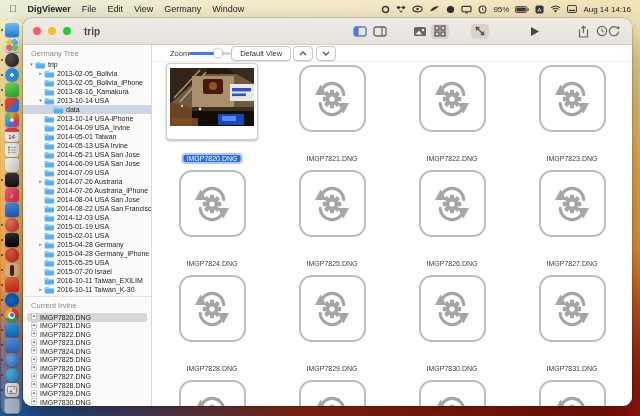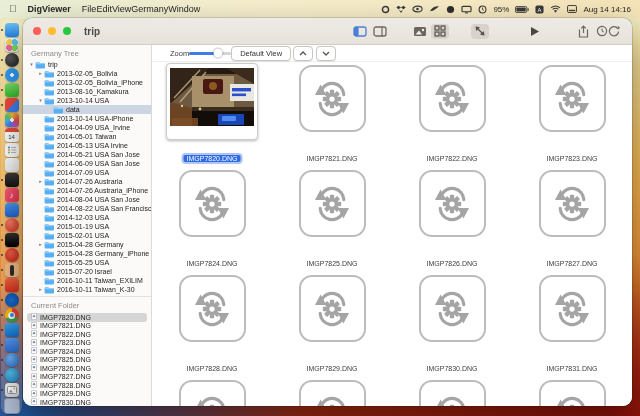--- a/index.html
+++ b/index.html
@@ -10,21 +10,21 @@
       radial-gradient(130% 95% at 4% 100%, #1d59a6 0%, rgba(29,89,166,0) 34%),
       radial-gradient(120% 90% at 100% 104%, #8f1009 0%, rgba(143,16,9,0) 48%),
       linear-gradient(180deg,#eef0d4 0%,#f6e3a2 12%,#f6bb55 40%,#ee8c33 68%,#d2491c 88%,#a82c12 100%);
   }
   
   #menubar{position:absolute;top:0;left:0;right:0;height:18px;display:flex;align-items:center;
     padding:0 9px;box-sizing:border-box;font-size:9px;color:#262626;
     background:linear-gradient(90deg,rgba(233,240,216,.92),rgba(248,240,207,.92) 35%,rgba(249,236,198,.92) 70%,rgba(247,228,183,.92));}
   #menubar .apple{font-size:10px;margin-right:11px;line-height:1;}
   .menu-app{font-weight:bold;margin-right:11px;}
-  .menu-item{}
+  .menu-item{margin-right:11px;}
   #status{margin-left:auto;display:flex;align-items:center;gap:6px;}
   #status .sicon{display:flex;align-items:center;}
   #status .stext{font-size:8px;color:#262626;white-space:nowrap;}
   
   #dock{position:absolute;left:1px;top:20px;bottom:3px;width:21px;border-radius:6px;
     background:rgba(255,255,255,.20);display:flex;flex-direction:column;align-items:center;
     padding:3px 0;box-sizing:border-box;gap:1px;}
   .dicon{width:14px;height:14px;border-radius:3.5px;position:relative;flex:0 0 auto;
     box-shadow:0 1px 1px rgba(0,0,0,.25);}
   .dicon.circle{border-radius:50%;}
@@ -611,21 +611,21 @@
             <span class="ficon">
               <svg width="10" height="8" viewBox="0 0 16 12">
                 <path d="M1 3 q0-1.6 1.6-1.6 h4 l1.6 1.6 h6.2 q1.6 0 1.6 1.6 v5.2 q0 1.6-1.6 1.6 H2.6 Q1 11.4 1 9.8 Z" fill="#57aef2"></path>
                 <path d="M1 4.6 h14 v-0.8 q0-1.2-1.4-1.2 H8.2 L6.6 1.4 H2.6 Q1 1.4 1 3 Z" fill="#90cdf8"></path>
               </svg>
             </span>
             <span></span>
           </div>
         </div>
       <div class="sidebar-sep"></div>
-      <div class="shead">Current Folder</div>
+      <div class="shead">Current Irvine</div>
       <div id="files">
           <div class="frow selected">
             <span class="ficon"><svg width="6" height="7" viewBox="0 0 8 10">
                 <rect x="0.5" y="0.5" width="7" height="9" rx="1" fill="#fff" stroke="#999" stroke-width="0.8"></rect>
                 <circle cx="4" cy="4.5" r="1.7" fill="#7a92b8"></circle>
               </svg></span>
             <span>IMGP7820.DNG</span>
           </div>
           <div class="frow">
             <span class="ficon"><svg width="6" height="7" viewBox="0 0 8 10">

